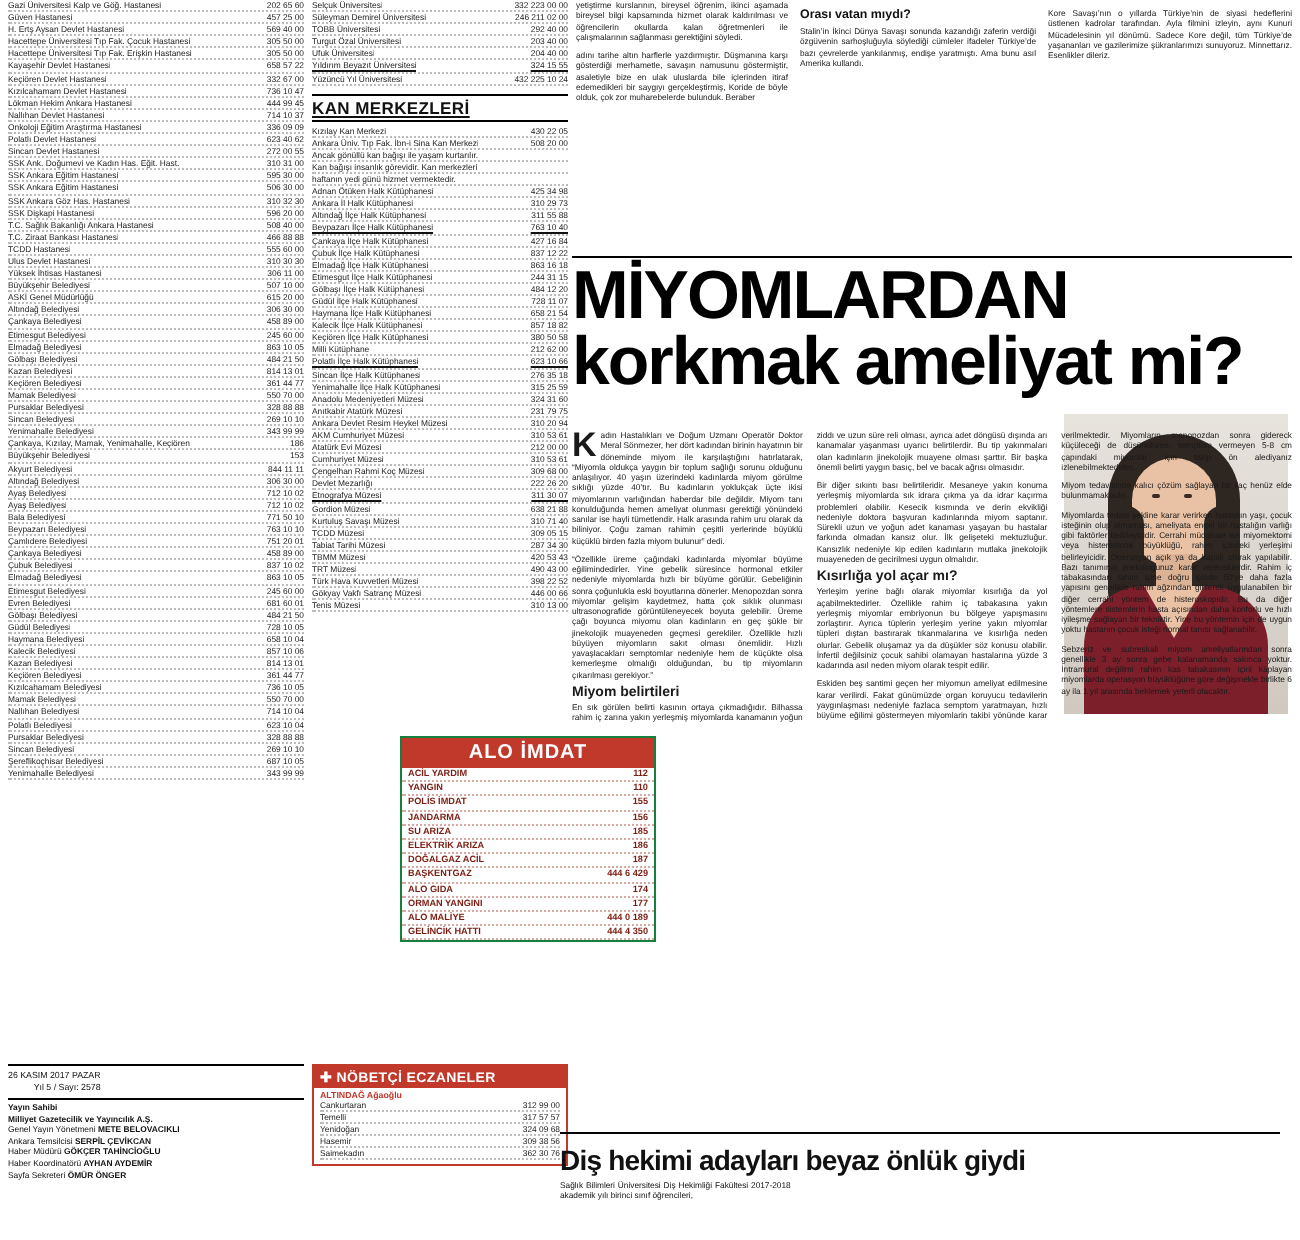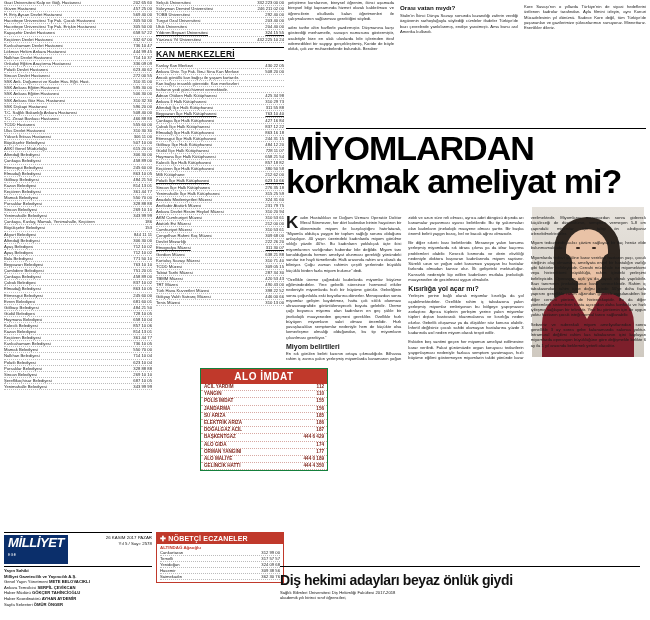--- a/index.html
+++ b/index.html
@@ -726,24 +726,20 @@
         </div>
         <div class="alo-row">
           <span>GELİNCİK HATTI</span>
           <span>444 4 350</span>
         </div>
       </div>
   </div>
 
   <div class="masthead">
     <div style="display:flex; justify-content:space-between; align-items:flex-start;">
-      <div class="mast-logo">
-        <span>MİLLİYET</span>
-        <small>EGE</small>
-      </div>
       <div class="mast-meta">
         <div>26 KASIM 2017 PAZAR</div>
         <div>Yıl 5 / Sayı: 2578</div>
       </div>
     </div>
     <div class="mast-sep"></div>
     <div class="mast-line" style="font-weight:bold;">Yayın Sahibi</div>
     <div class="mast-line" style="font-weight:bold;">Milliyet Gazetecilik ve Yayıncılık A.Ş.</div>
     <div id="mast-lines">
         <div class="mast-line"><span>Genel Yayın Yönetmeni</span> <b>METE BELOVACIKLI</b></div>

